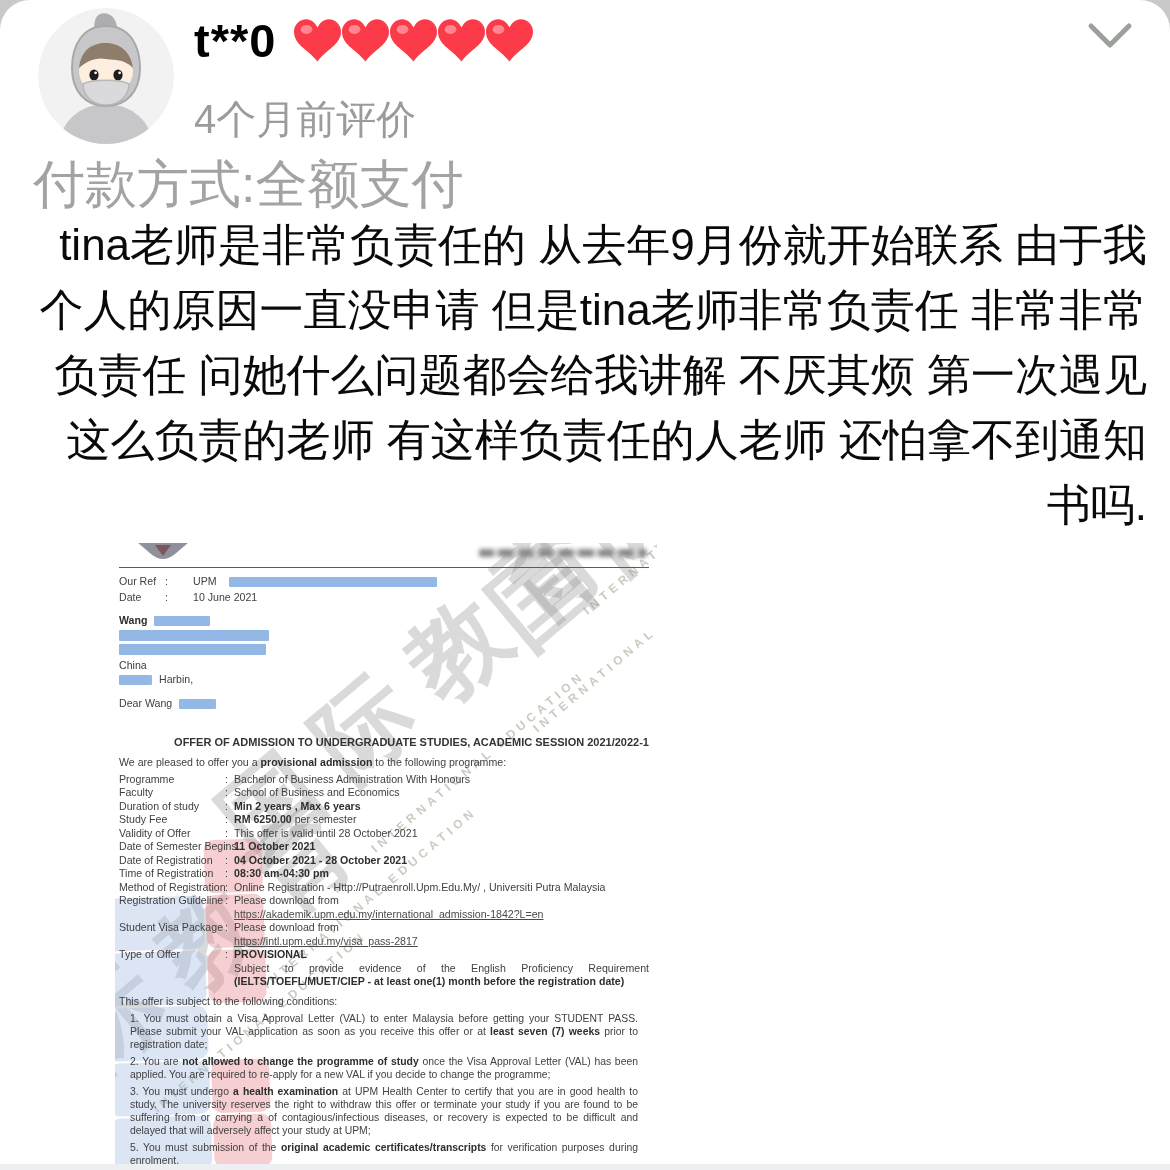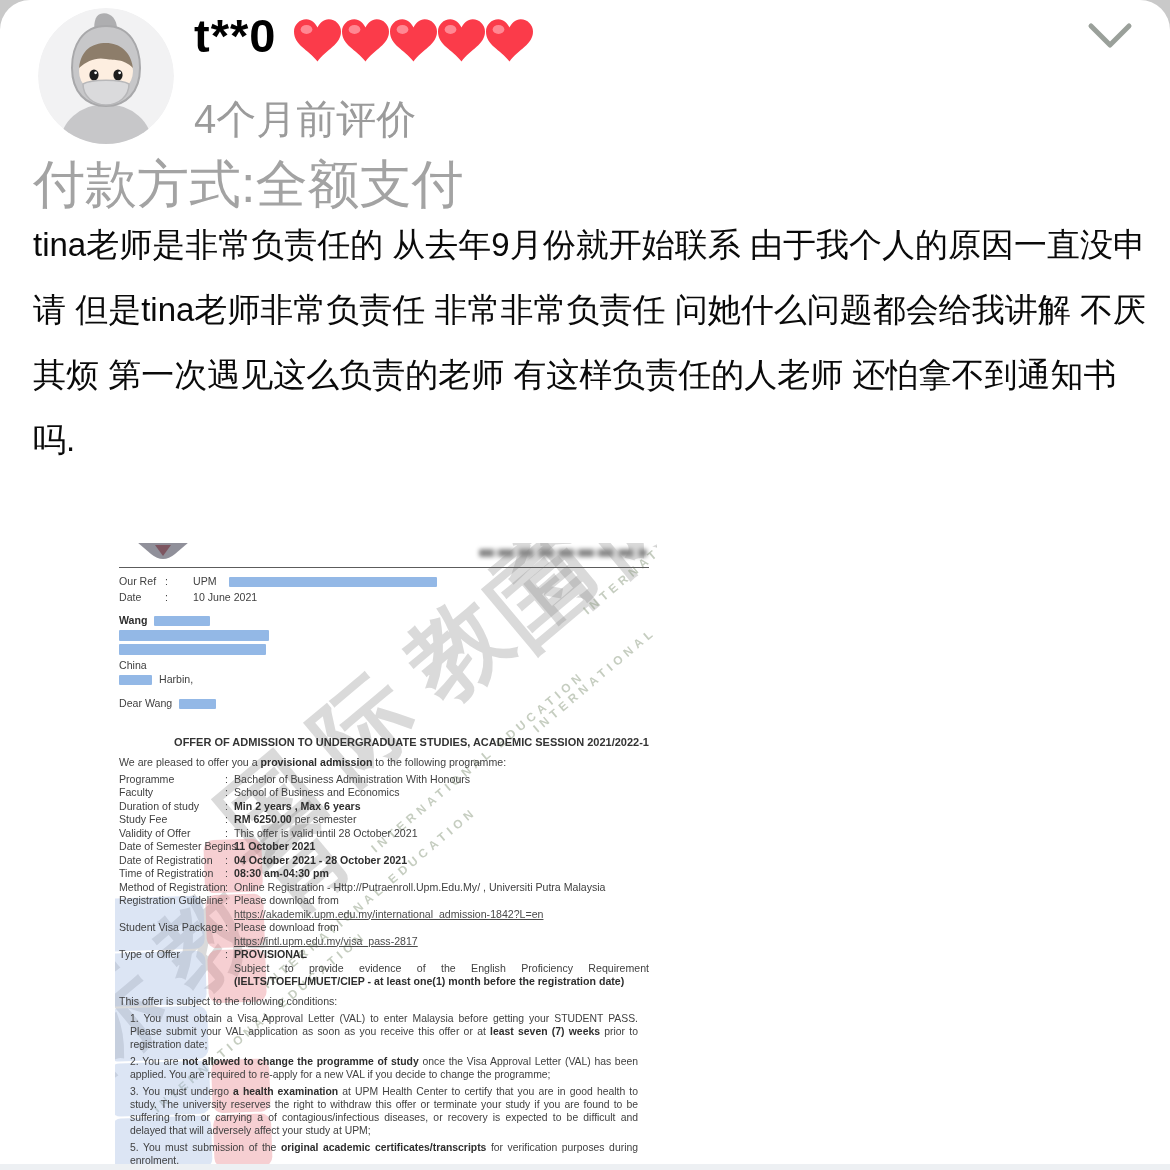--- a/index.html
+++ b/index.html
@@ -2,31 +2,31 @@
 <html><head>
 <meta charset="utf-8">
 <style>
   html,body{margin:0;padding:0;width:1170px;height:1170px;background:#c9c9c9;
     font-family:"Liberation Sans","DejaVu Sans",sans-serif;overflow:hidden;}
   .card{position:absolute;left:0;top:0;width:1170px;height:1170px;background:#ffffff;
     border-radius:30px 30px 0 0;overflow:hidden;}
 
   
   .avatar{position:absolute;left:38px;top:8px;width:136px;height:136px;border-radius:50%;overflow:hidden;}
-  .name-row{position:absolute;left:194px;top:8px;display:flex;height:64px;}
+  .name-row{position:absolute;left:194px;top:8px;display:flex;align-items:center;height:64px;}
   .username{font-size:47px;font-weight:bold;color:#000;letter-spacing:1px;}
   .hearts{display:flex;align-items:center;margin-left:18px;}
   .heart{width:47px;height:43px;margin-right:1px;display:inline-block;}
   .heart svg{width:100%;height:100%;display:block;}
   .time{position:absolute;left:194px;top:92px;font-size:40px;color:#9b9b9b;}
   .collapse-btn{position:absolute;right:30px;top:12px;width:60px;height:48px;border:none;background:transparent;
     display:flex;align-items:center;justify-content:center;cursor:pointer;padding:0;}
 
   .payment{position:absolute;left:33px;top:150px;font-size:52px;color:#a3a3a3;}
-  .review{position:absolute;left:33px;top:212px;width:1114px;font-size:33px;line-height:65px;color:#0a0a0a;margin:0;}
+  .review{position:absolute;left:33px;top:212px;width:1114px;font-size:44px;line-height:65px;color:#0a0a0a;margin:0;text-align:right;}
 
   
   .doc{position:absolute;left:115px;top:543px;width:542px;height:625px;background:#fff;overflow:hidden;
     font-size:10.6px;color:#414141;cursor:pointer;}
   .doc-inner{position:relative;padding:0 8px 0 4px;}
   .doc-head{position:relative;height:24px;}
   .crest{position:absolute;left:14px;top:-3px;}
   .email-redacted{position:absolute;right:2px;top:6px;width:168px;height:8px;filter:blur(2px);
     background:repeating-linear-gradient(90deg,#8a8a8a 0 14px,#cfcfcf 14px 20px);border-radius:2px;}
   .doc-rule{height:0;border-top:1.6px solid #5c5c5c;margin:0 0 5px 0;}

